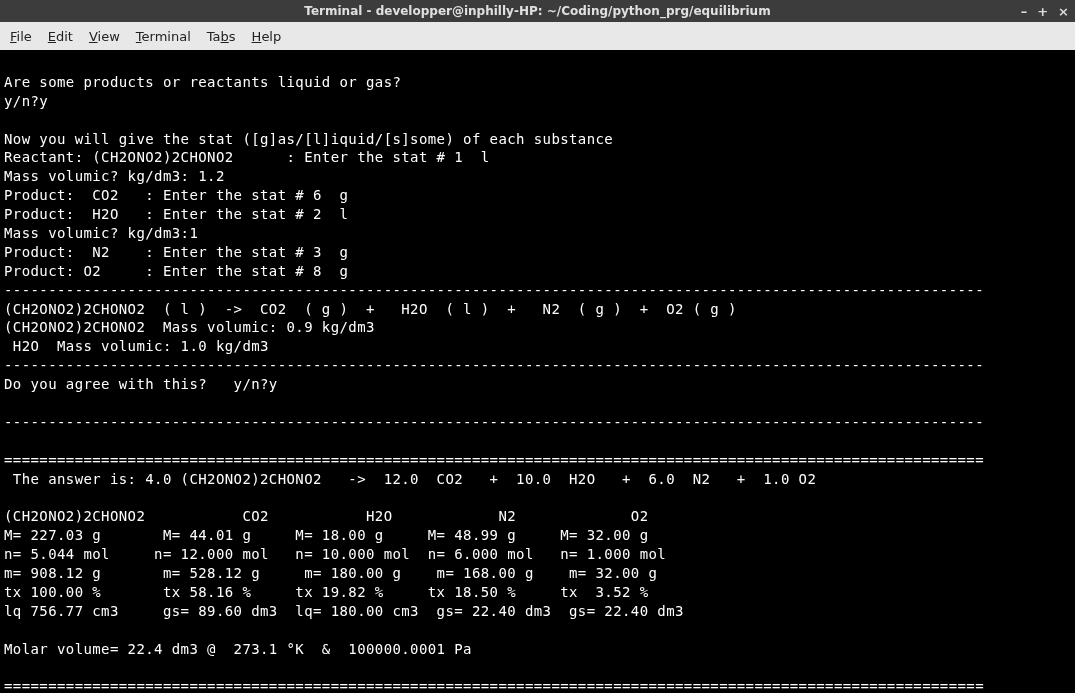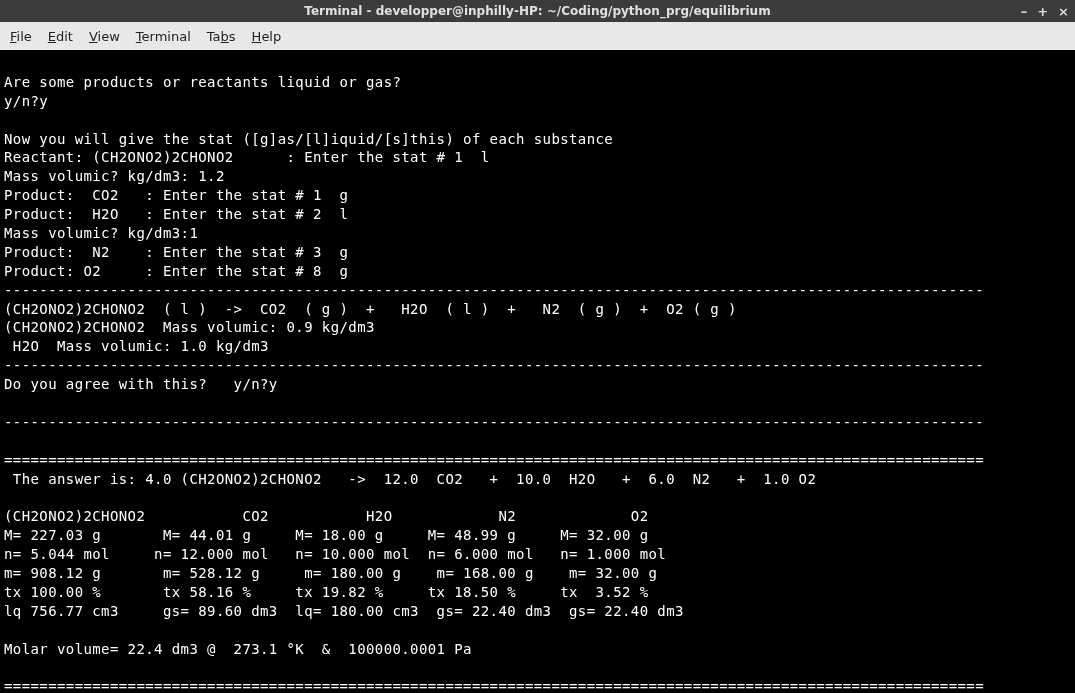--- a/index.html
+++ b/index.html
@@ -81,24 +81,24 @@
   <span><span class="ul">V</span>iew</span>
   <span><span class="ul">T</span>erminal</span>
   <span>Ta<span class="ul">b</span>s</span>
   <span><span class="ul">H</span>elp</span>
 </div>
 
 <div class="terminal"><span></span>
 <span>Are some products or reactants liquid or gas?</span>
 <span>y/n?y</span>
 <span></span>
-<span>Now you will give the stat ([g]as/[l]iquid/[s]this) of each substance</span>
+<span>Now you will give the stat ([g]as/[l]iquid/[s]some) of each substance</span>
 <span>Reactant: (CH2ONO2)2CHONO2      : Enter the stat # 1  l</span>
 <span>Mass volumic? kg/dm3: 1.2</span>
-<span>Product:  CO2   : Enter the stat # 1  g</span>
+<span>Product:  CO2   : Enter the stat # 6  g</span>
 <span>Product:  H2O   : Enter the stat # 2  l</span>
 <span>Mass volumic? kg/dm3:1</span>
 <span>Product:  N2    : Enter the stat # 3  g</span>
 <span>Product: O2     : Enter the stat # 8  g</span>
 <span>---------------------------------------------------------------------------------------------------------------</span>
 <span>(CH2ONO2)2CHONO2  ( l )  -&gt;  CO2  ( g )  +   H2O  ( l )  +   N2  ( g )  +  O2 ( g )</span>
 <span>(CH2ONO2)2CHONO2  Mass volumic: 0.9 kg/dm3</span>
 <span> H2O  Mass volumic: 1.0 kg/dm3</span>
 <span>---------------------------------------------------------------------------------------------------------------</span>
 <span>Do you agree with this?   y/n?y</span>

